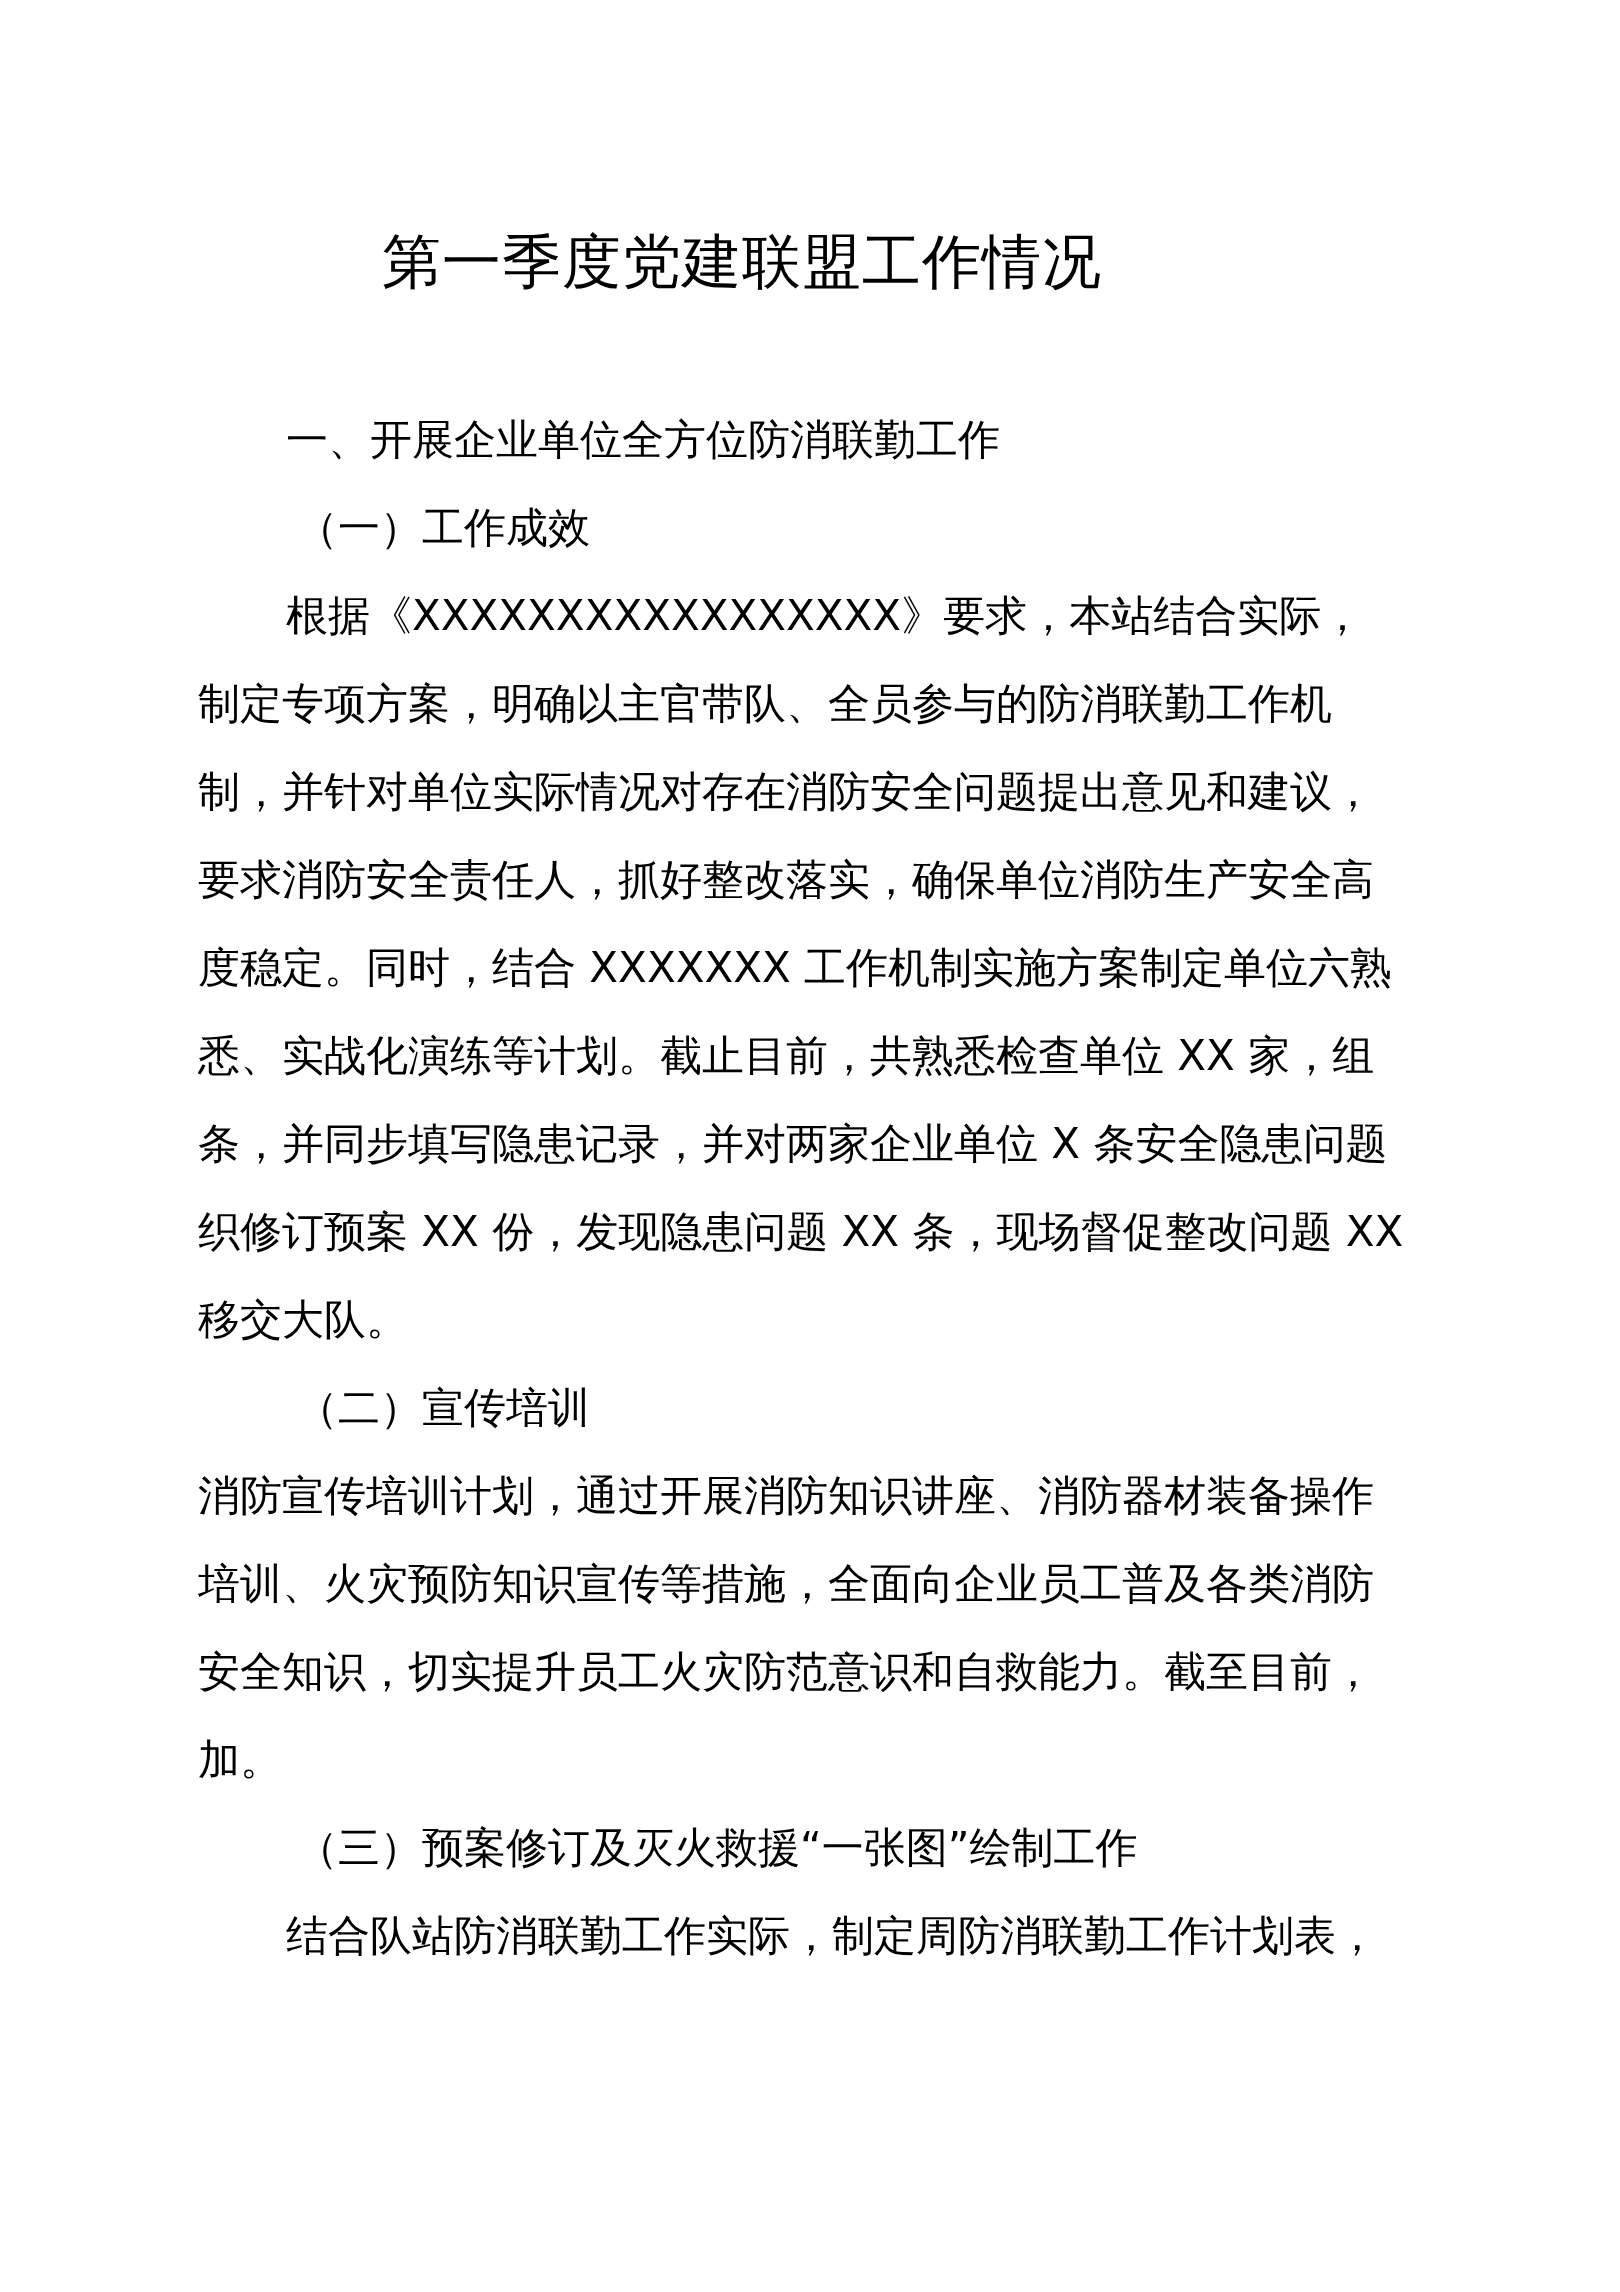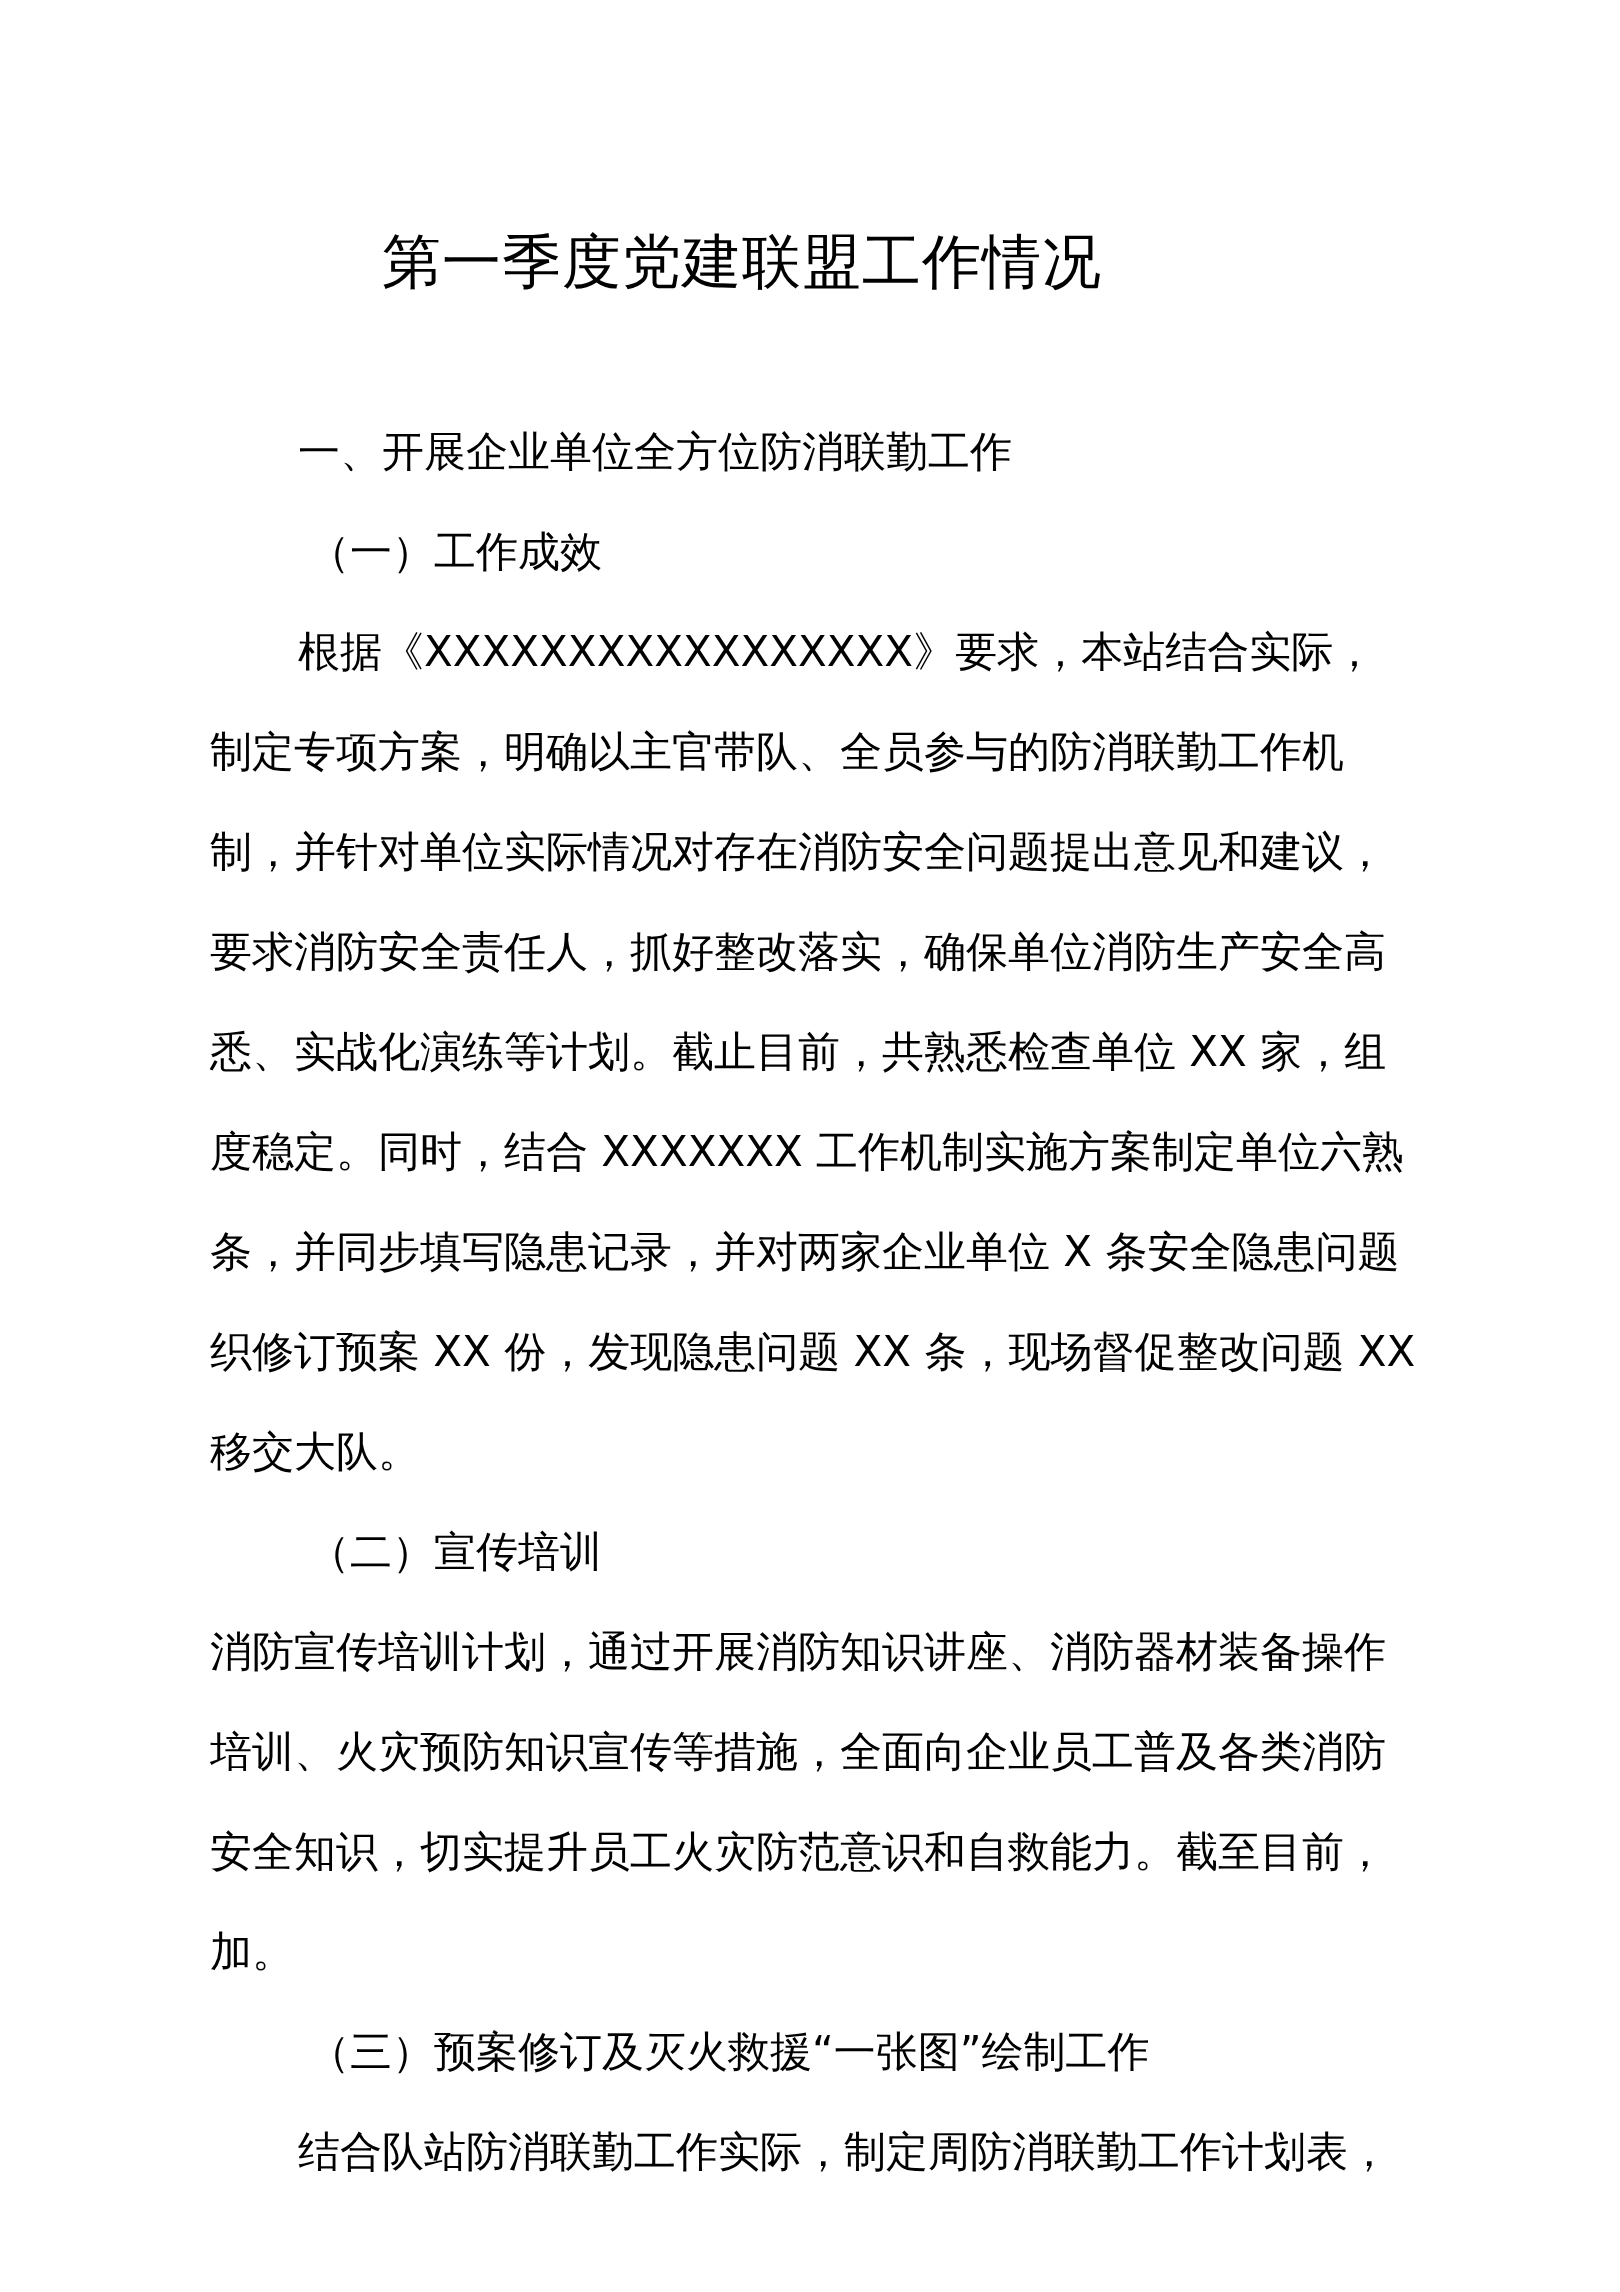--- a/index.html
+++ b/index.html
@@ -39,21 +39,21 @@
       position: absolute;
       left: 194px;
       top: 394px;
       width: 1235px;
     }
     .line {
       font-size: 42px;
       line-height: 84px;
       height: 84px;
       white-space: nowrap;
-      margin: 16px;
+      margin: 4px;
     }
     .h1 { padding-left: 88px; }
     .h2 { padding-left: 98px; }
     .indent { padding-left: 88px; }
     .para-block { margin: 0; }
   </style>
 </head>
 <body>
 
 <div class="page">
@@ -61,22 +61,22 @@
 
   <div class="content">
     <p class="line h1">一、开展企业单位全方位防消联勤工作</p>
 
     <p class="line h2">（一）工作成效</p>
     <div class="para-block">
       <p class="line indent">根据《XXXXXXXXXXXXXXXXX》要求，本站结合实际，</p>
       <p class="line">制定专项方案，明确以主官带队、全员参与的防消联勤工作机</p>
       <p class="line">制，并针对单位实际情况对存在消防安全问题提出意见和建议，</p>
       <p class="line">要求消防安全责任人，抓好整改落实，确保单位消防生产安全高</p>
+      <p class="line">度稳定。同时，结合 XXXXXXX 工作机制实施方案制定单位六熟</p>
       <p class="line">悉、实战化演练等计划。截止目前，共熟悉检查单位 XX 家，组</p>
-      <p class="line">度稳定。同时，结合 XXXXXXX 工作机制实施方案制定单位六熟</p>
       <p class="line">条，并同步填写隐患记录，并对两家企业单位 X 条安全隐患问题</p>
       <p class="line">织修订预案 XX 份，发现隐患问题 XX 条，现场督促整改问题 XX</p>
       <p class="line">移交大队。</p>
     </div>
 
     <p class="line h2">（二）宣传培训</p>
     <div class="para-block">
       <p class="line">消防宣传培训计划，通过开展消防知识讲座、消防器材装备操作</p>
       <p class="line">培训、火灾预防知识宣传等措施，全面向企业员工普及各类消防</p>
       <p class="line">安全知识，切实提升员工火灾防范意识和自救能力。截至目前，</p>

